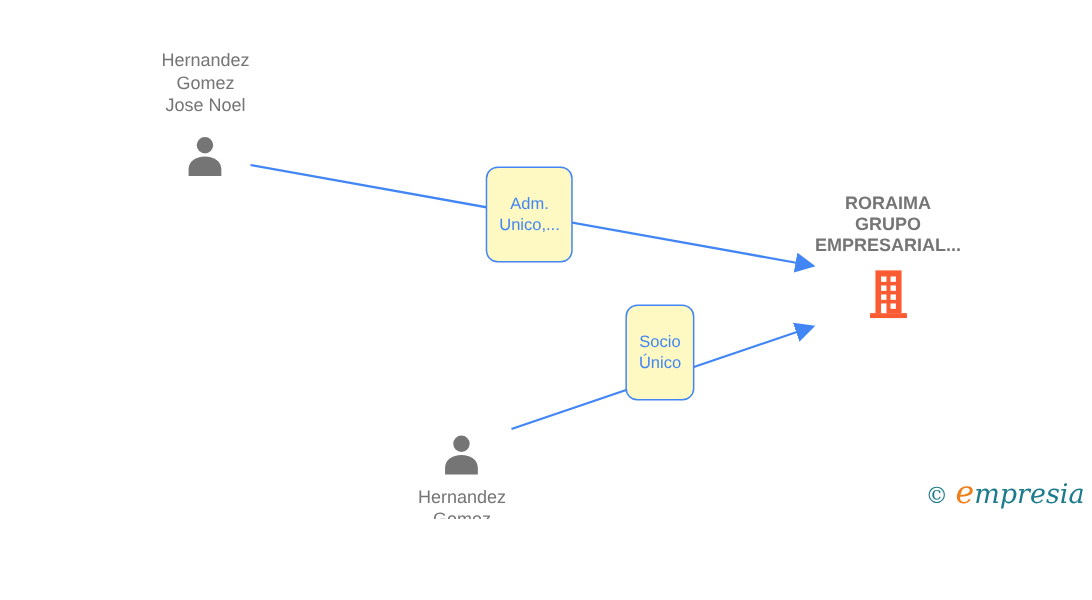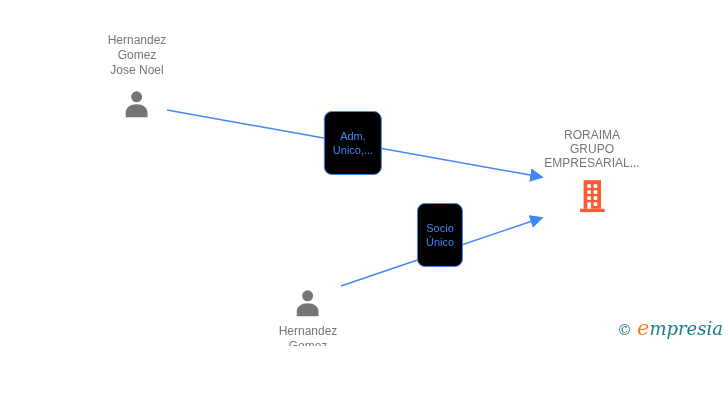--- a/index.html
+++ b/index.html
@@ -26,32 +26,32 @@
     cursor: pointer;
   }
   .node-label {
     color: #757575;
     font-size: 12px;
     line-height: 15px;
     text-align: center;
     white-space: pre-line;
   }
   .node-label.company-name {
-    font-weight: normal;
+    font-weight: bold;
     line-height: 14px;
   }
   .person-glyph { width: 32px; height: 32px; margin-top: 10px; }
   .person-glyph svg { width: 32px; height: 32px; fill: #757575; display: block; }
   .node.person-bottom .person-glyph { margin-top: 0; margin-bottom: 5px; }
   .building-glyph { width: 36px; height: 40px; margin-top: 6px; }
   .building-glyph svg { width: 36px; height: 40px; display: block; }
   .edge-label {
     position: absolute;
     transform: translate(-50%, -50%);
-    background: #000000;
+    background: #fef9c3;
     border: 1.5px solid #4285f4;
     border-radius: 8px;
     color: #4285f4;
     font-size: 11px;
     line-height: 14px;
     text-align: center;
     padding: 17px 8px;
     white-space: pre-line;
     cursor: pointer;
   }

